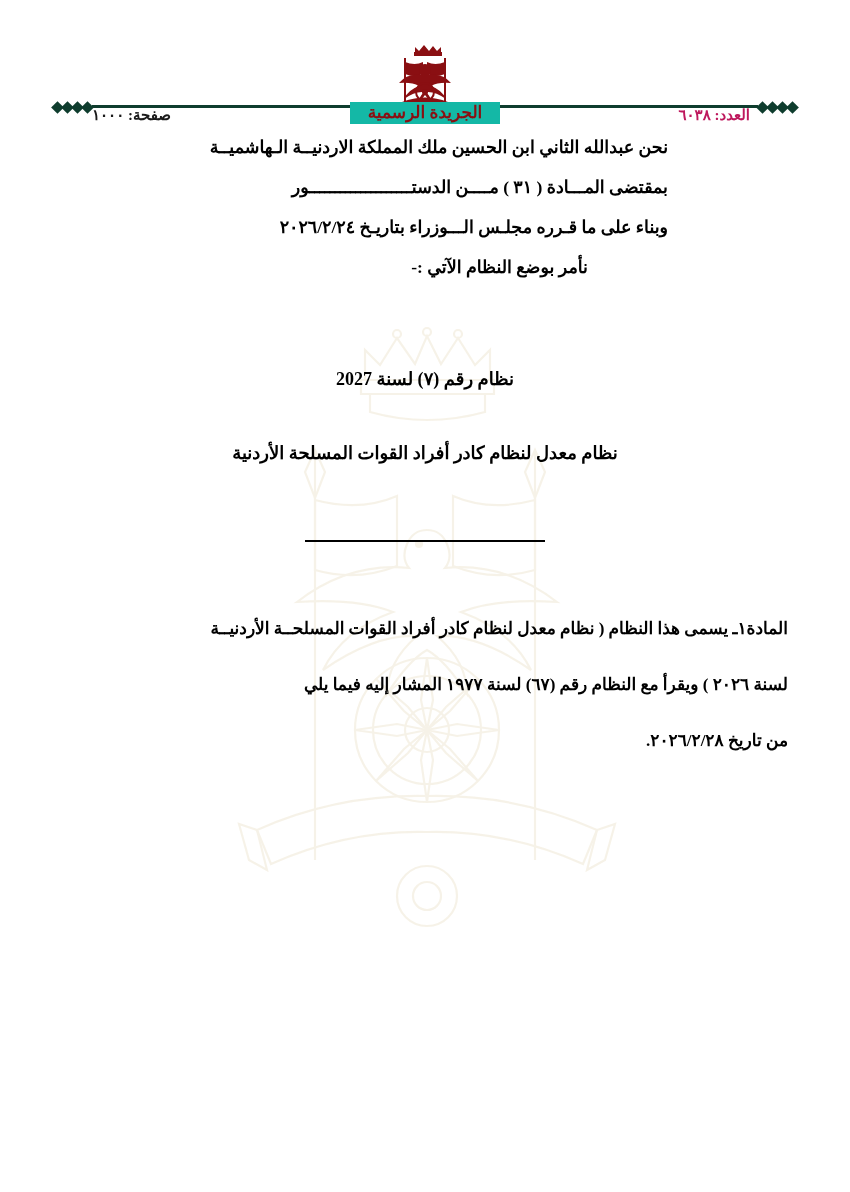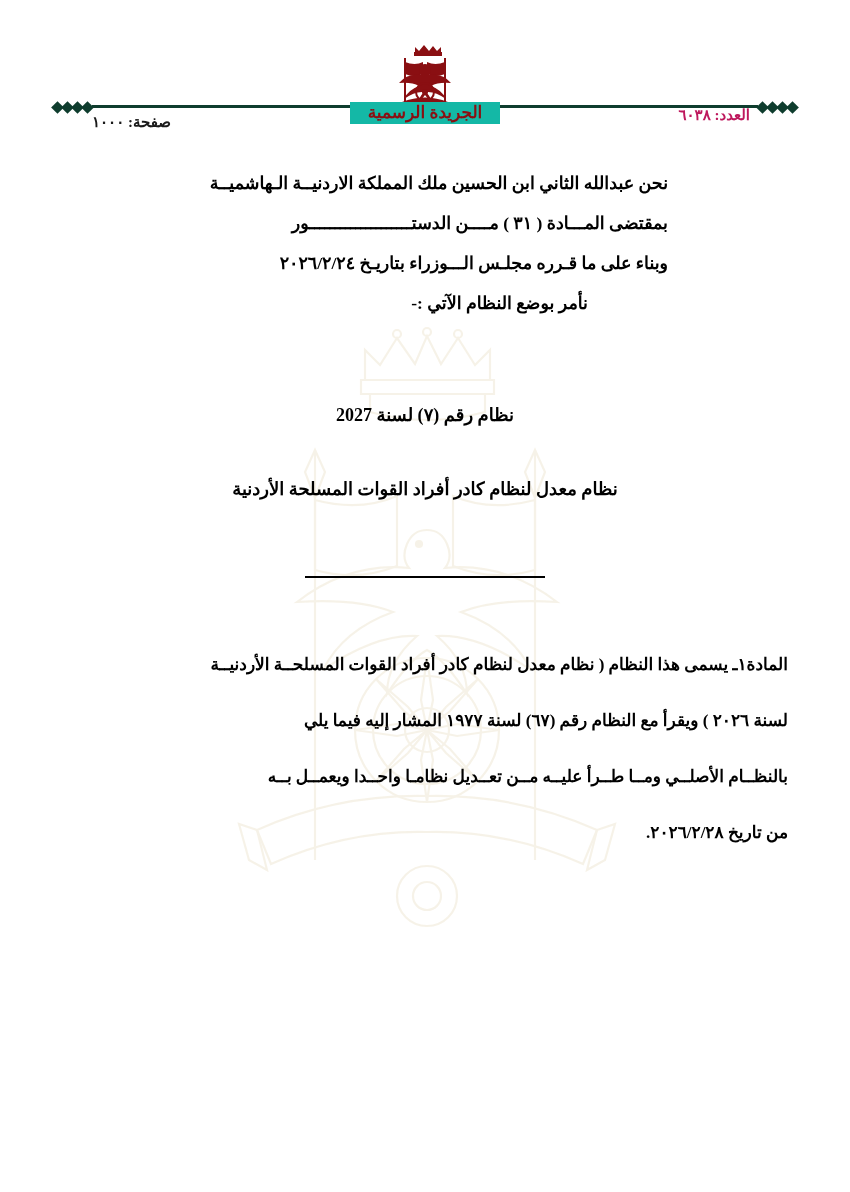--- a/index.html
+++ b/index.html
@@ -69,21 +69,20 @@
     white-space: nowrap;
   }
   .hdr-page {
     position: absolute;
     top: 62px;
     left: 92px;
     font-size: 15px;
     font-weight: bold;
     color: #1a1a1a;
     white-space: nowrap;
-    margin-top: 7px;
   }
 
   
   .rule-wrap {
     position: absolute;
     top: 96px;
     left: 44px;
     right: 44px;
     height: 22px;
   }
@@ -139,21 +138,21 @@
   }
 
   .preamble p {
     margin: 0 0 10px 0;
     font-size: 17.5px;
     font-weight: bold;
     line-height: 30px;
     color: #000;
     text-align: right;
   }
-  .preamble p.indent-1 { padding-right: 120px; margin-top: 36px; }
+  .preamble p.indent-1 { padding-right: 120px; }
   .preamble p.indent-2 { padding-right: 120px; }
   .preamble p.indent-3 { padding-right: 120px; }
   .preamble p.indent-4 { padding-right: 200px; }
 
   .spacer-lg { height: 72px; }
   .spacer-md { height: 44px; }
 
   .reg-number {
     text-align: center;
     font-size: 18px;
@@ -294,18 +293,17 @@
 
     <div class="spacer-lg"></div>
 
     <div class="divider"></div>
 
     <div class="spacer-lg"></div>
 
     <div class="article">
       <p class="ln1">المادة١ـ يسمى هذا النظام ( نظام معدل لنظام كادر أفراد القوات المسلحــة الأردنيــة</p>
       <p class="ln2">لسنة ٢٠٢٦ ) ويقرأ مع النظام رقم (٦٧) لسنة ١٩٧٧ المشار إليه فيما يلي</p>
-      <p class="ln3">بالنظــام الأصلــي ومــا طــرأ عليــه مــن تعــديل نظامـا واحــدا ويعمــل بــه</p>
       <p class="ln4 last">من تاريخ ٢٠٢٦/٢/٢٨.</p>
     </div>
 
   </div>
 </div>
 
 </body></html>

